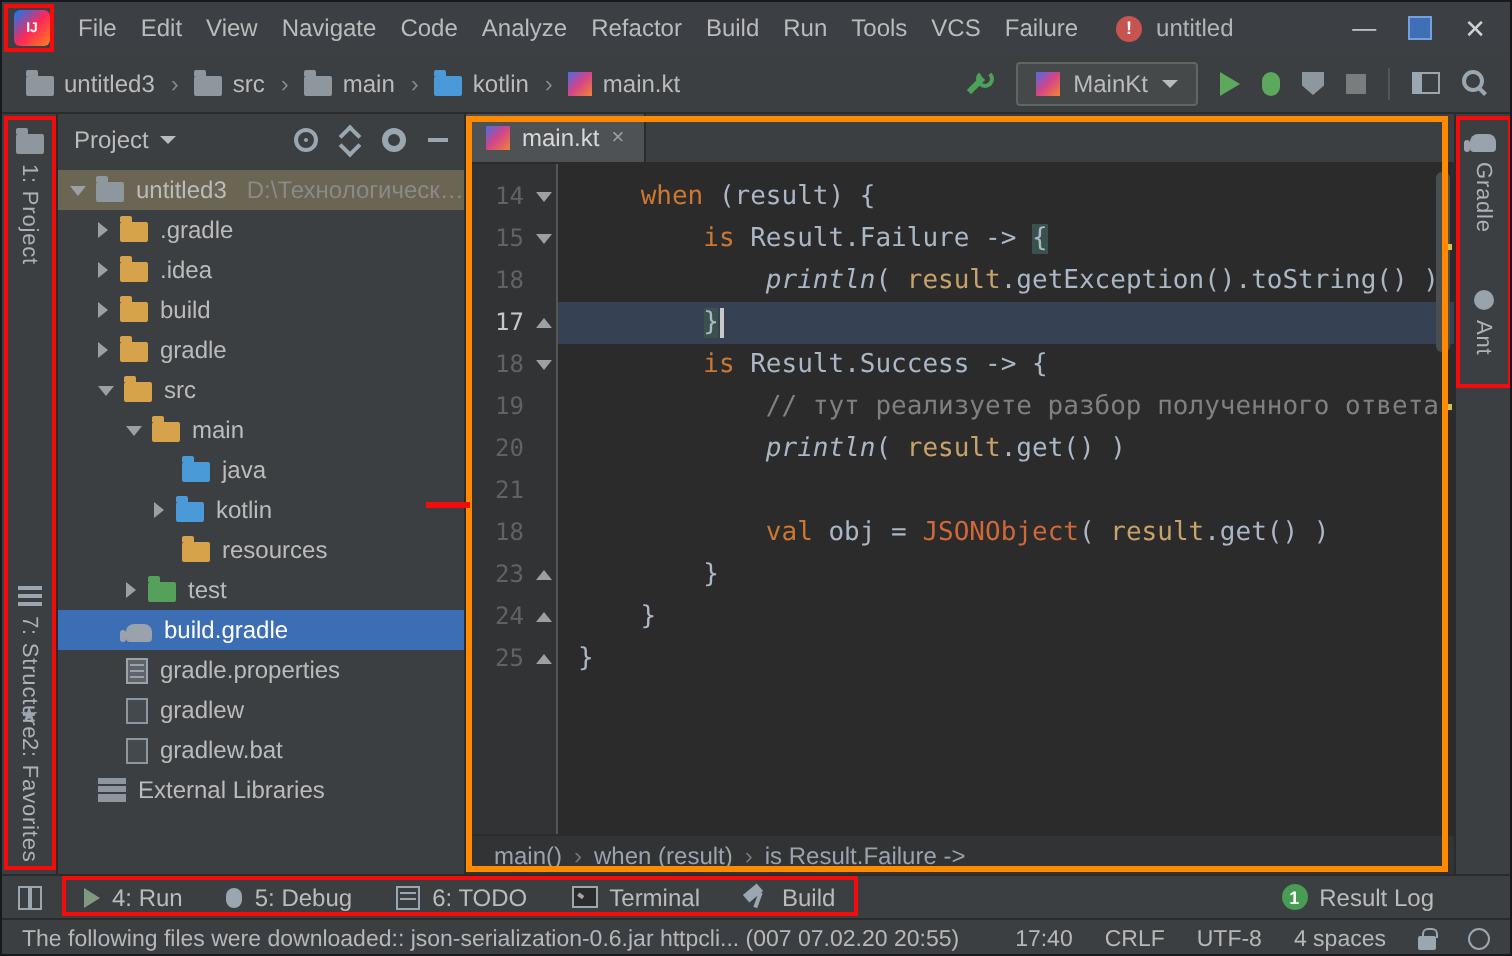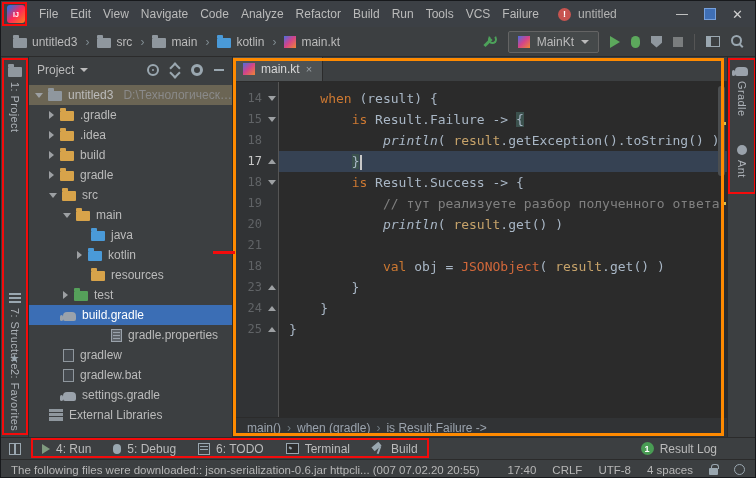--- a/index.html
+++ b/index.html
@@ -313,39 +313,34 @@
           <div class="tree-row" style="padding-left: 34px;">
             <span class="tw-arrow-r"></span>
             <span class="i folder f-green"></span>
             <span class="tree-label">test</span>
           </div>
           <div class="tree-row selected" style="padding-left: 20px;">
             <span class="tw-spacer"></span>
             <span class="i gradle"></span>
             <span class="tree-label">build.gradle</span>
           </div>
-          <div class="tree-row" style="padding-left: 20px; margin-left: 48px;">
+          <div class="tree-row" style="padding-left: 20px;">
             <span class="tw-spacer"></span>
             <span class="i props"></span>
             <span class="tree-label">gradle.properties</span>
           </div>
           <div class="tree-row" style="padding-left: 20px; align-items: center;">
             <span class="tw-spacer"></span>
             <span class="i filedoc"></span>
             <span class="tree-label">gradlew</span>
           </div>
           <div class="tree-row" style="padding-left: 20px;">
             <span class="tw-spacer"></span>
             <span class="i filedoc"></span>
             <span class="tree-label">gradlew.bat</span>
-          </div>
-          <div class="tree-row" style="padding-left: 20px;">
-            <span class="tw-spacer"></span>
-            <span class="i gradle"></span>
-            <span class="tree-label">settings.gradle</span>
           </div>
           <div class="tree-row" style="padding-left: 6px;">
             <span class="tw-spacer"></span>
             <span class="i libs"></span>
             <span class="tree-label">External Libraries</span>
           </div>
         </div>
     </div>
 
     <div class="editor-col">
@@ -374,21 +369,21 @@
         <div id="code" class="code"><div class="code-line"><span>    </span><span class="kw">when</span><span> (result) {</span></div><div class="code-line"><span>        </span><span class="kw">is</span><span> Result.Failure -&gt; </span><span class="brace">{</span></div><div class="code-line"><span>            </span><span class="fn">println</span><span>( </span><span class="prop">result</span><span>.getException().toString() )</span></div><div class="code-line current"><span>        </span><span class="brace">}</span><span class="caret-i"></span></div><div class="code-line"><span>        </span><span class="kw">is</span><span> Result.Success -&gt; {</span></div><div class="code-line"><span>            </span><span class="cmt">// тут реализуете разбор полученного ответа</span></div><div class="code-line"><span>            </span><span class="fn">println</span><span>( </span><span class="prop">result</span><span>.get() )</span></div><div class="code-line"></div><div class="code-line"><span>            </span><span class="kw">val</span><span> obj = </span><span class="err">JSONObject</span><span>( </span><span class="prop">result</span><span>.get() )</span></div><div class="code-line"><span>        }</span></div><div class="code-line"><span>    }</span></div><div class="code-line"><span>}</span></div></div>
       </div>
       <div class="editor-scroll">
         <span class="thumb"></span>
         <span class="mark" style="top:40px"></span>
         <span class="mark" style="top:120px"></span>
       </div>
       <div id="editor-crumbs" class="editor-crumbs">
           <span>main()</span>
           <span class="ec-sep">›</span>
-          <span>when (gradle)</span>
+          <span>when (result)</span>
           <span class="ec-sep">›</span>
           <span>is Result.Failure -&gt;</span>
         </div>
     </div>
 
     <div id="stripe-right" class="stripe right">
         <div class="stripe-item" style="top: 8px;">
           <span class="i gradle"></span>
           <span class="stripe-label">Gradle</span>
         </div>

